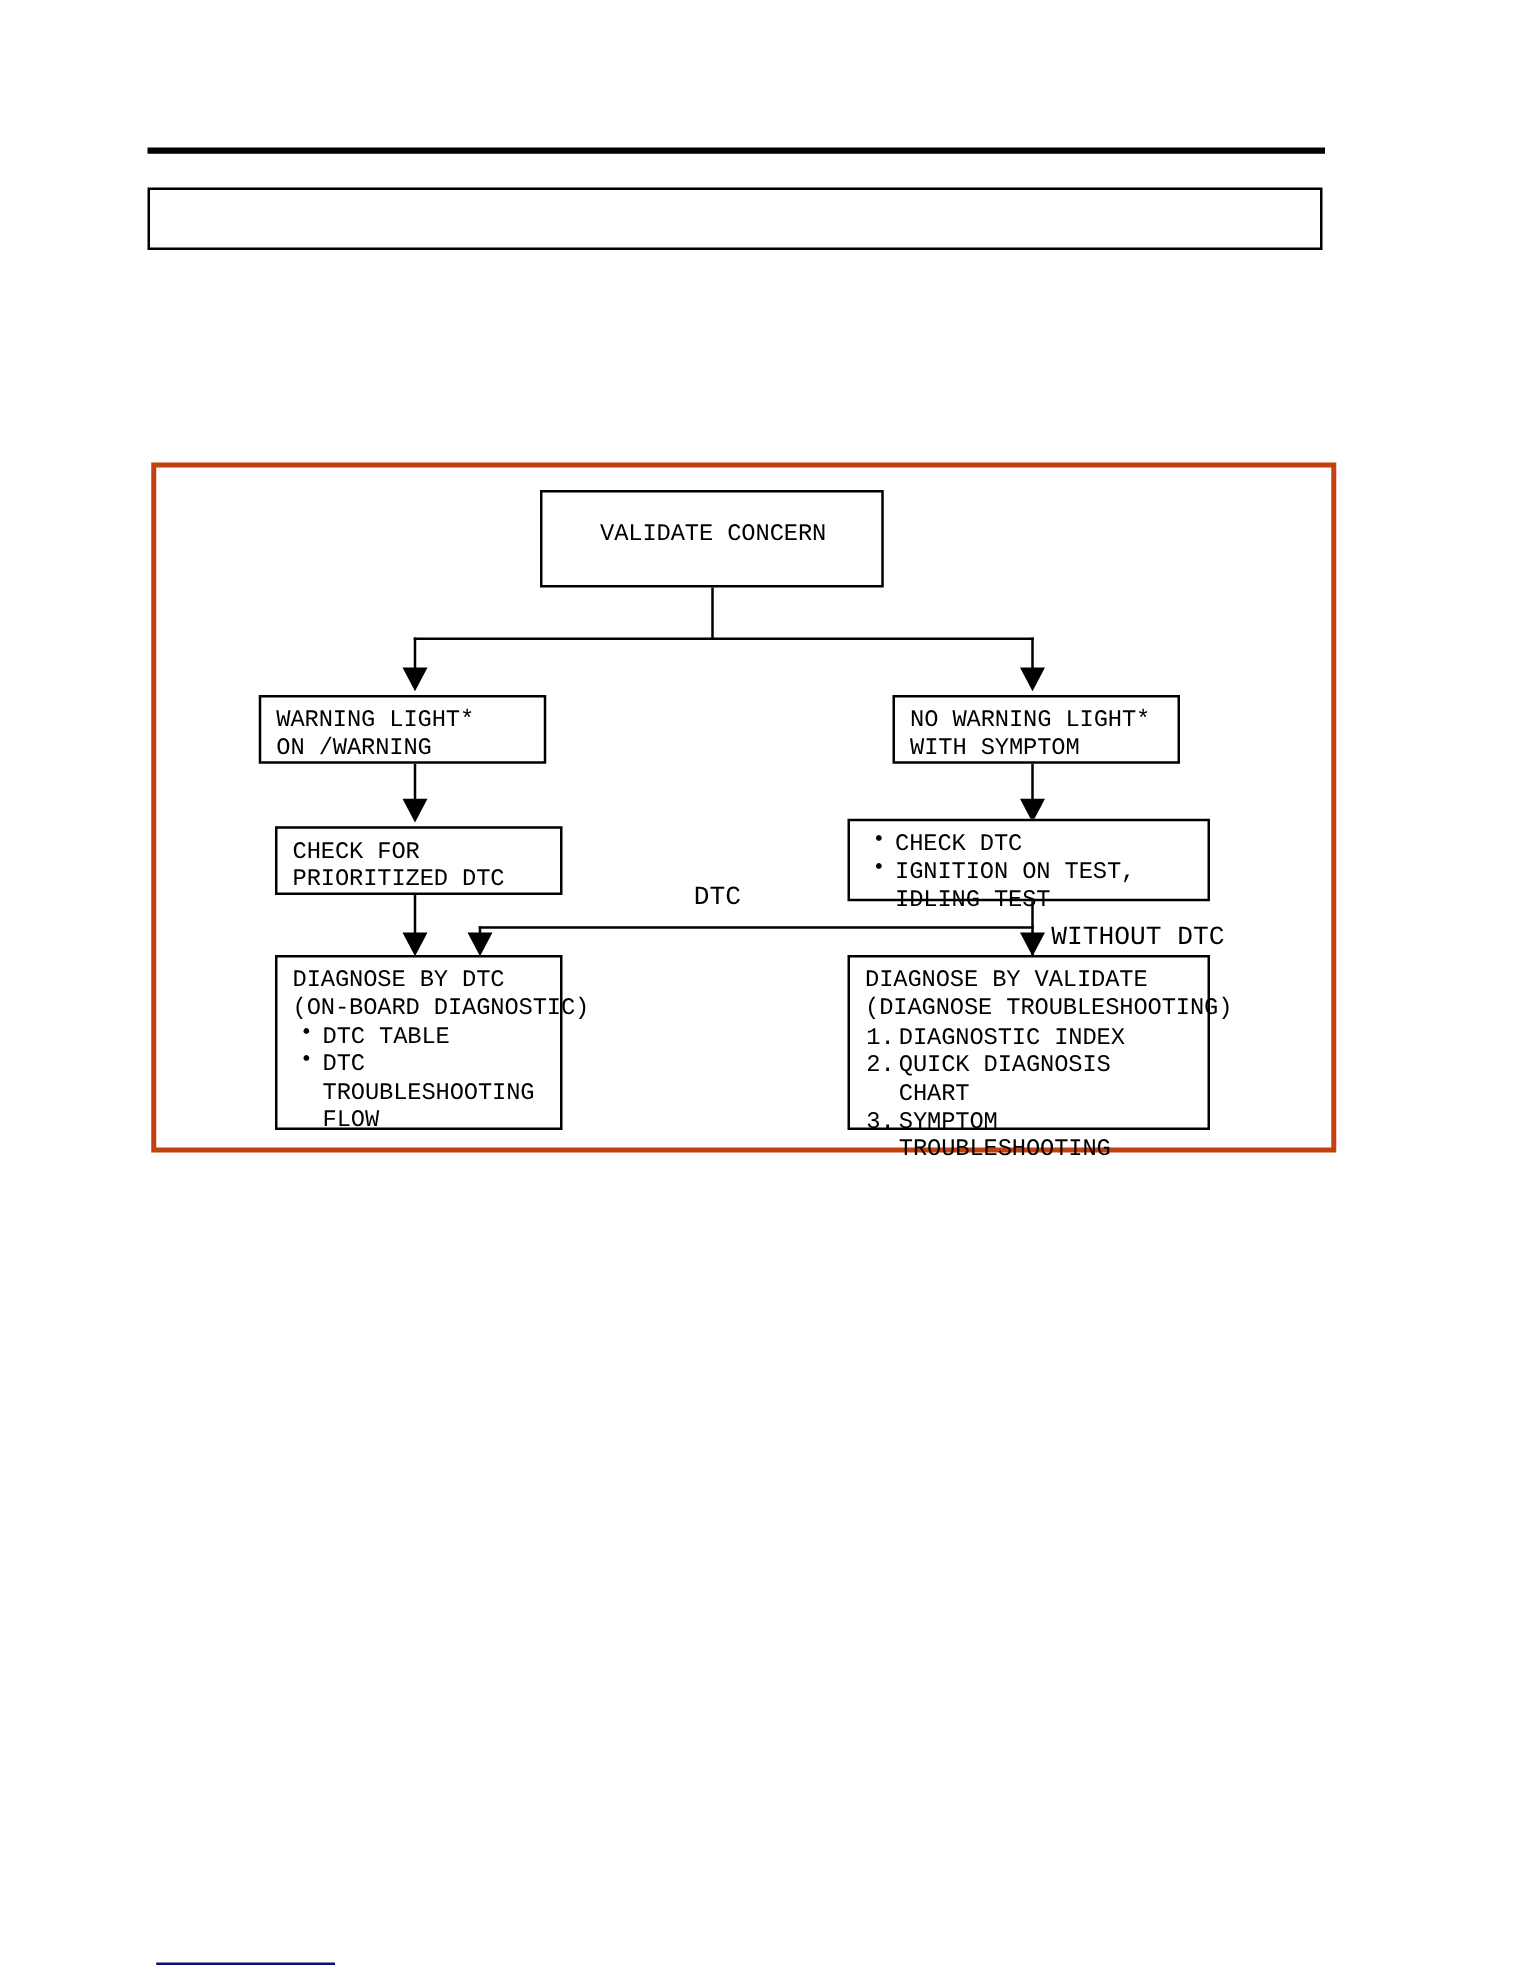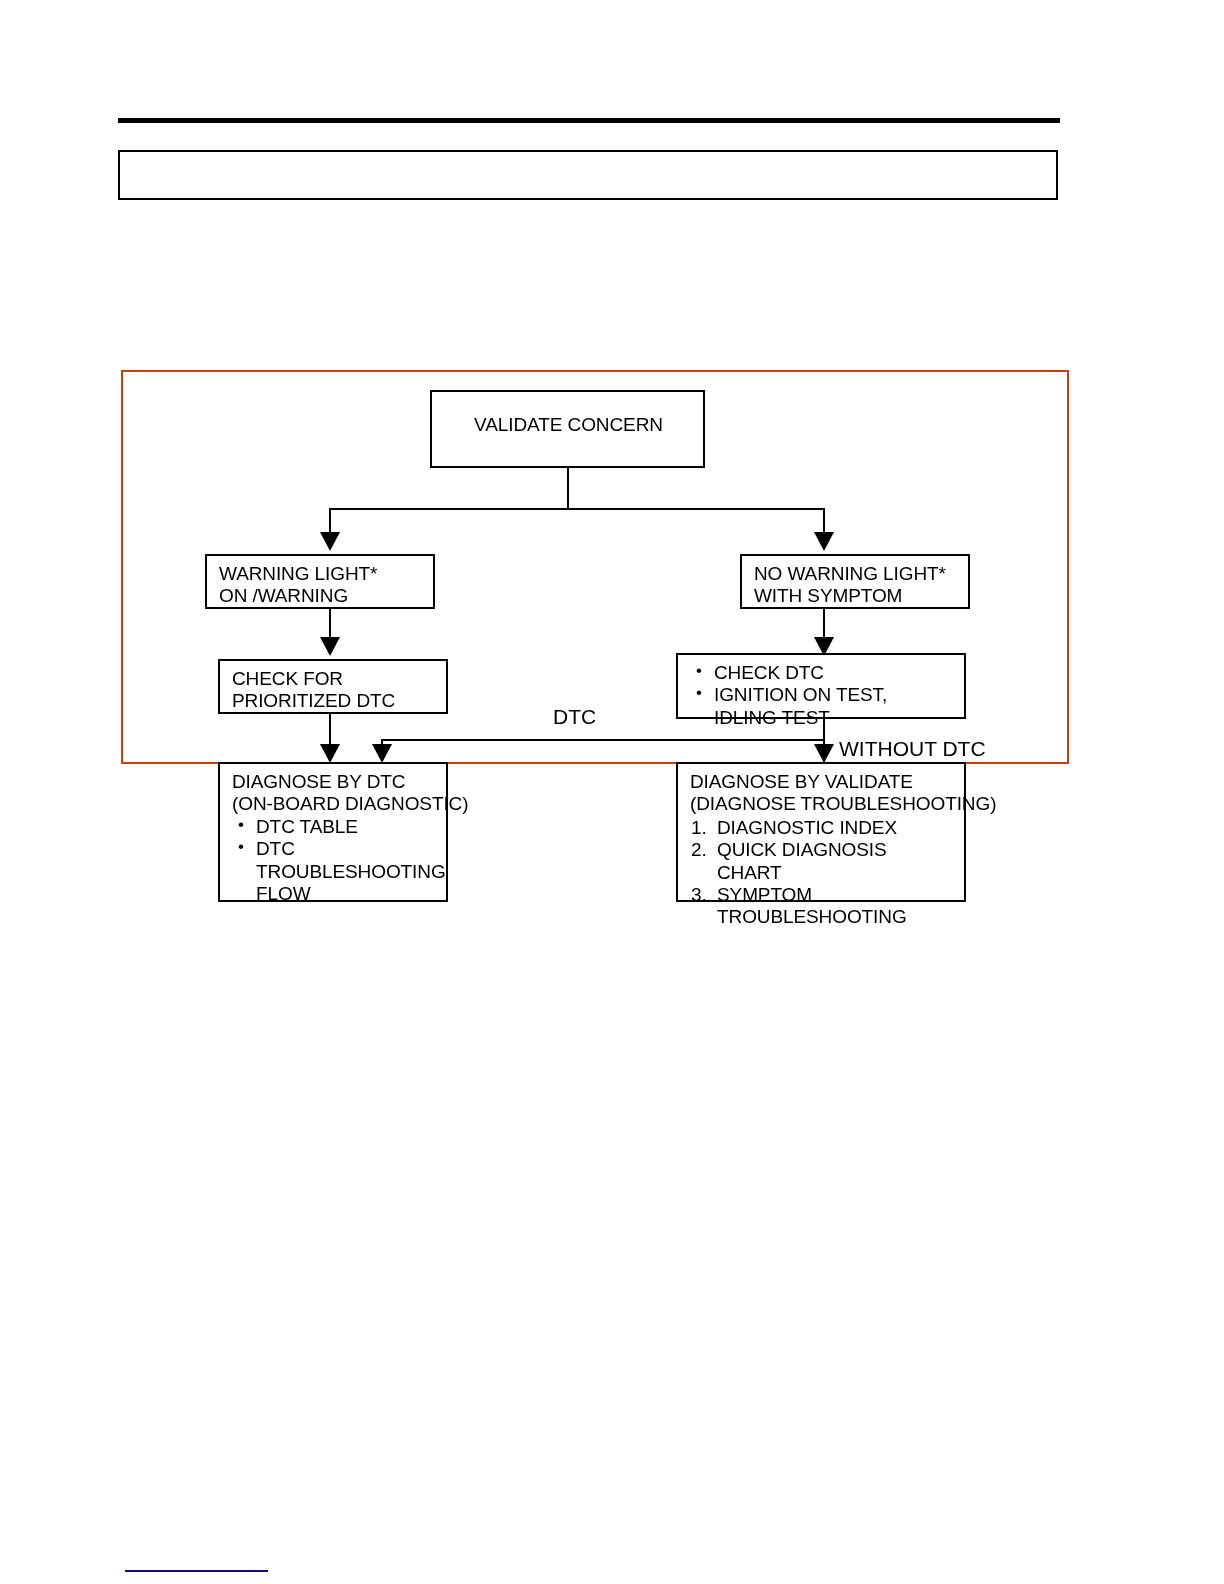--- a/index.html
+++ b/index.html
@@ -43,24 +43,25 @@
     line-height: 1.2;
     white-space: pre-wrap;
   }
 
   
   .flow-frame {
     position: absolute;
     left: 121px;
     top: 370px;
     width: 948px;
-    height: 394px;
-    border: 2px solid #c2410c;
+    height: 552px;
+    border: 4px solid #c2410c;
     box-sizing: border-box;
     background: #ffffff;
+    font-family: Liberation Mono, monospace;
   }
 
   
   .node {
     position: absolute;
     border: 2px solid #000000;
     box-sizing: border-box;
     background: #ffffff;
     font-size: 19px;
     line-height: 1.18;
@@ -177,21 +178,21 @@
   <div class="arrowhead" style="left:197px; top:160px;"></div>
   <div class="arrowhead" style="left:691px; top:160px;"></div>
 
   <div class="node" style="left:82px; top:182px; width:230px; height:55px;">
     <div class="node-lines">
       <div class="line">WARNING LIGHT*</div>
       <div class="line">ON /WARNING</div>
     </div>
   </div>
 
-  <div class="node" style="left:589px; top:182px; width:230px; height:55px;margin-left:28px;">
+  <div class="node" style="left:589px; top:182px; width:230px; height:55px;">
     <div class="node-lines">
       <div class="line">NO WARNING LIGHT*</div>
       <div class="line">WITH SYMPTOM</div>
     </div>
   </div>
 
   <div class="conn v" style="left:206px; top:237px; height:34px;"></div>
   <div class="arrowhead" style="left:197px; top:265px;"></div>
 
   <div class="conn v" style="left:700px; top:237px; height:34px;"></div>

